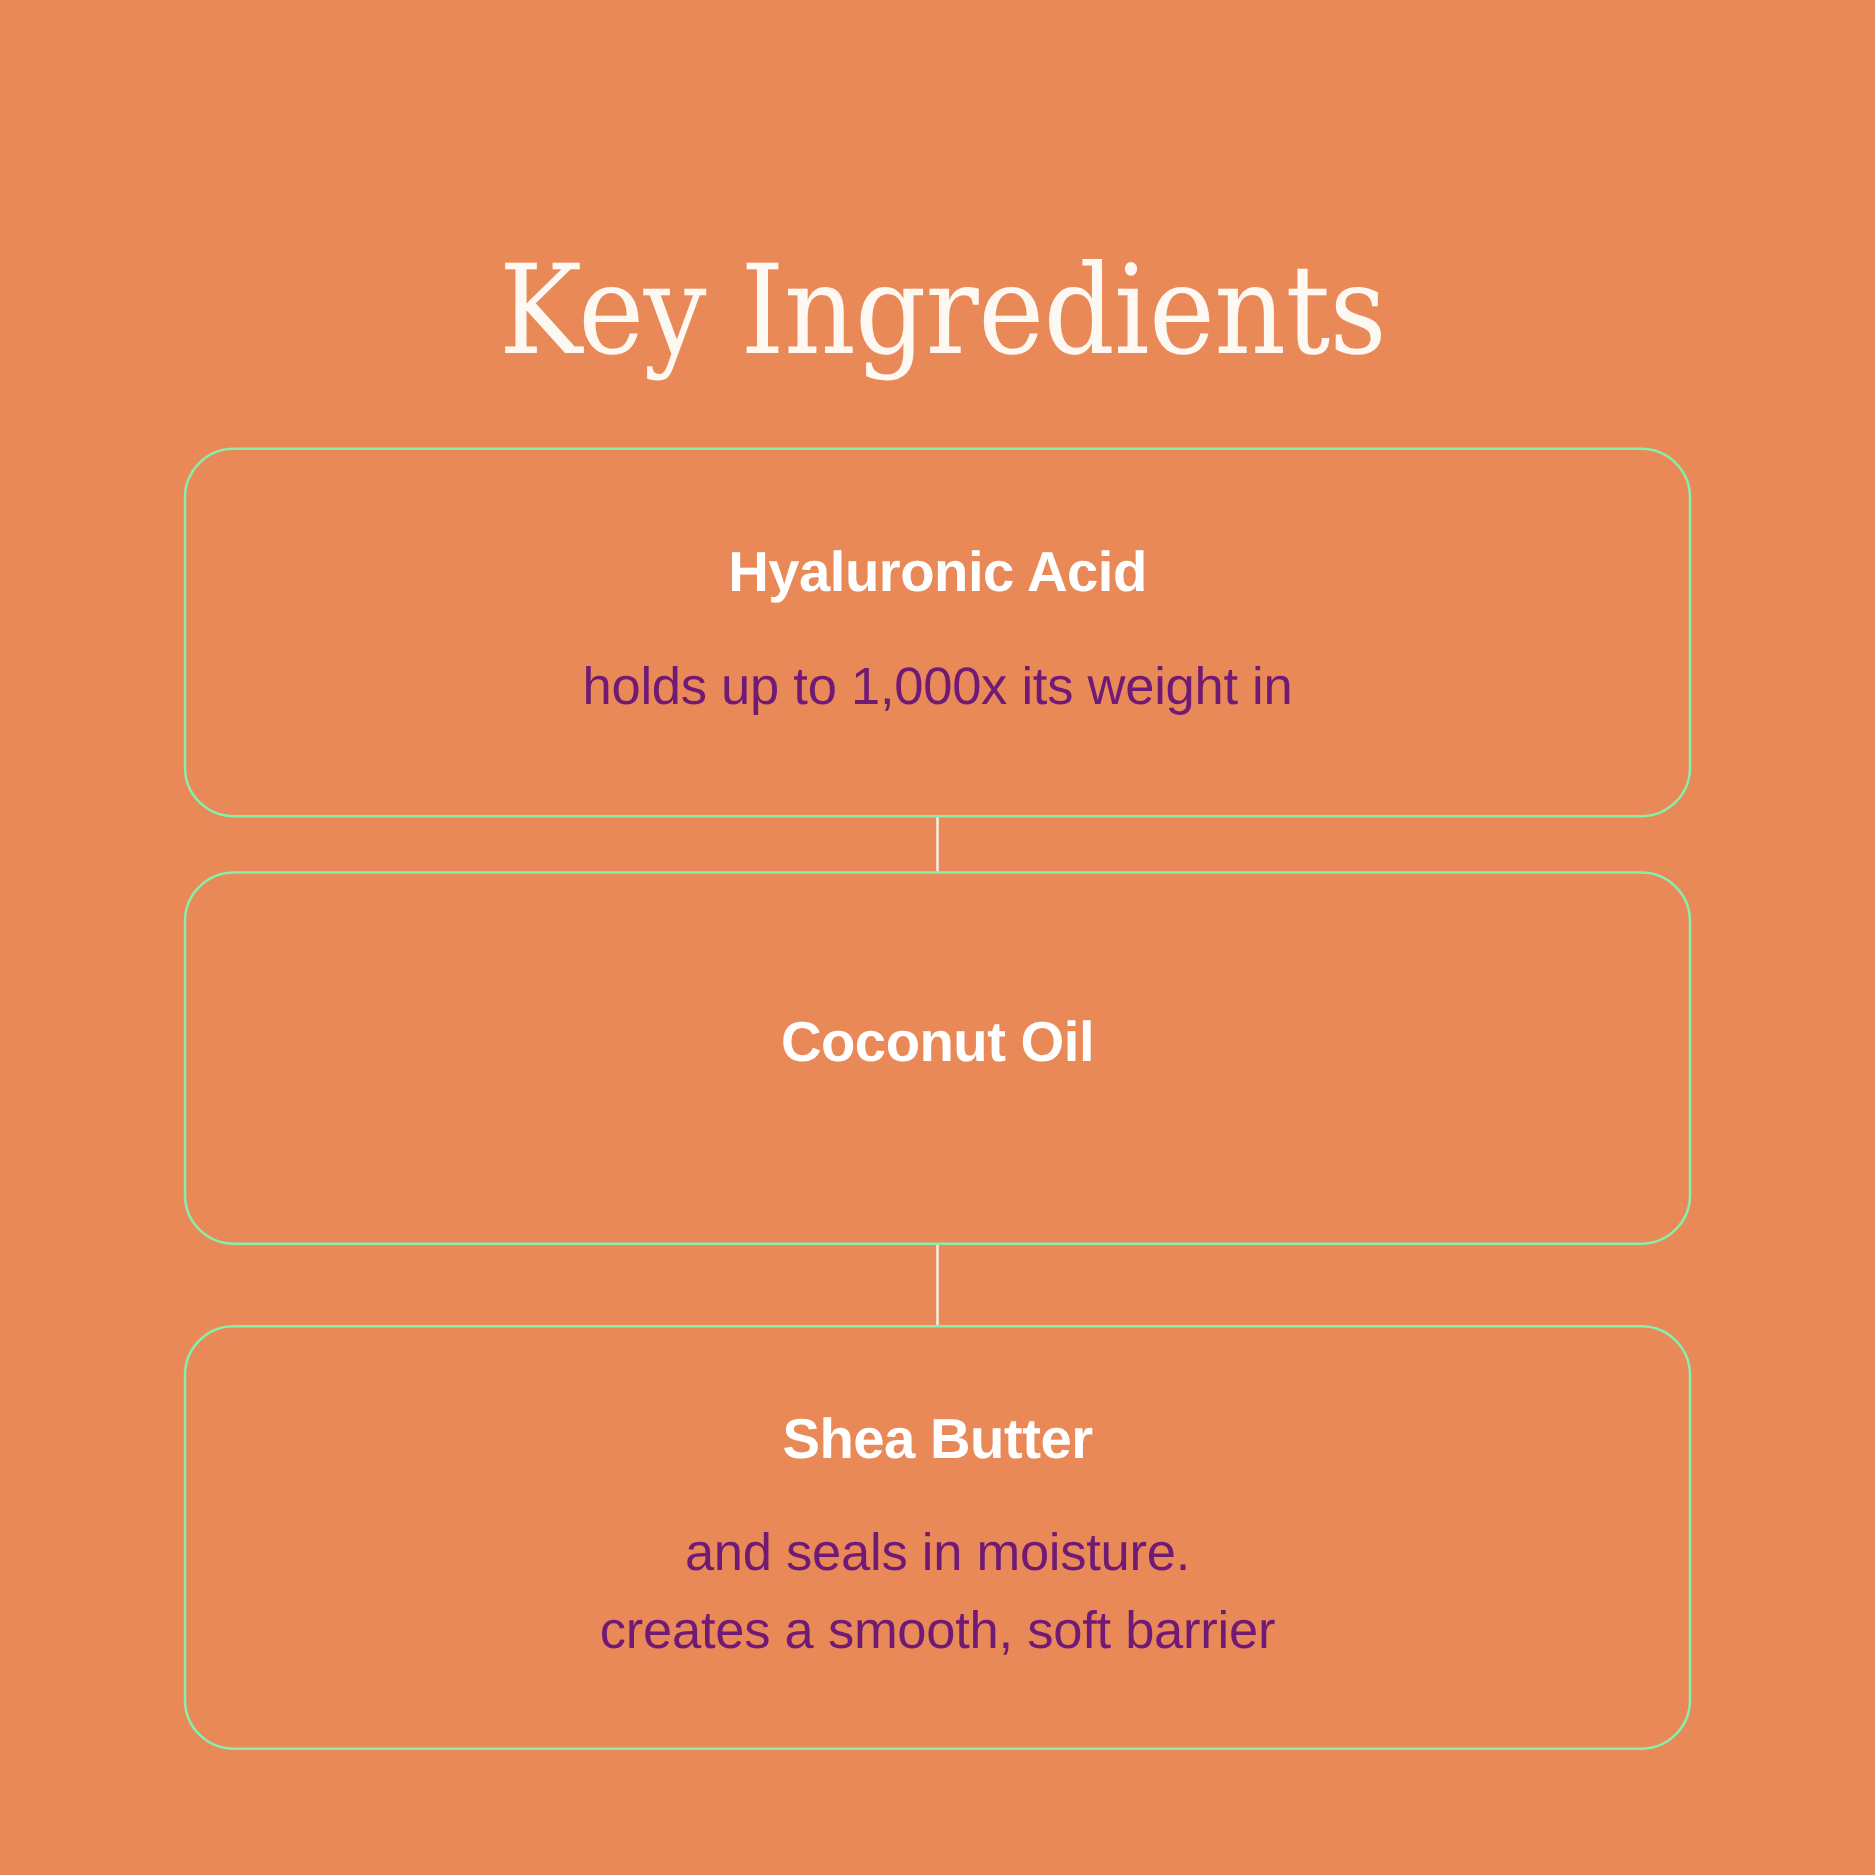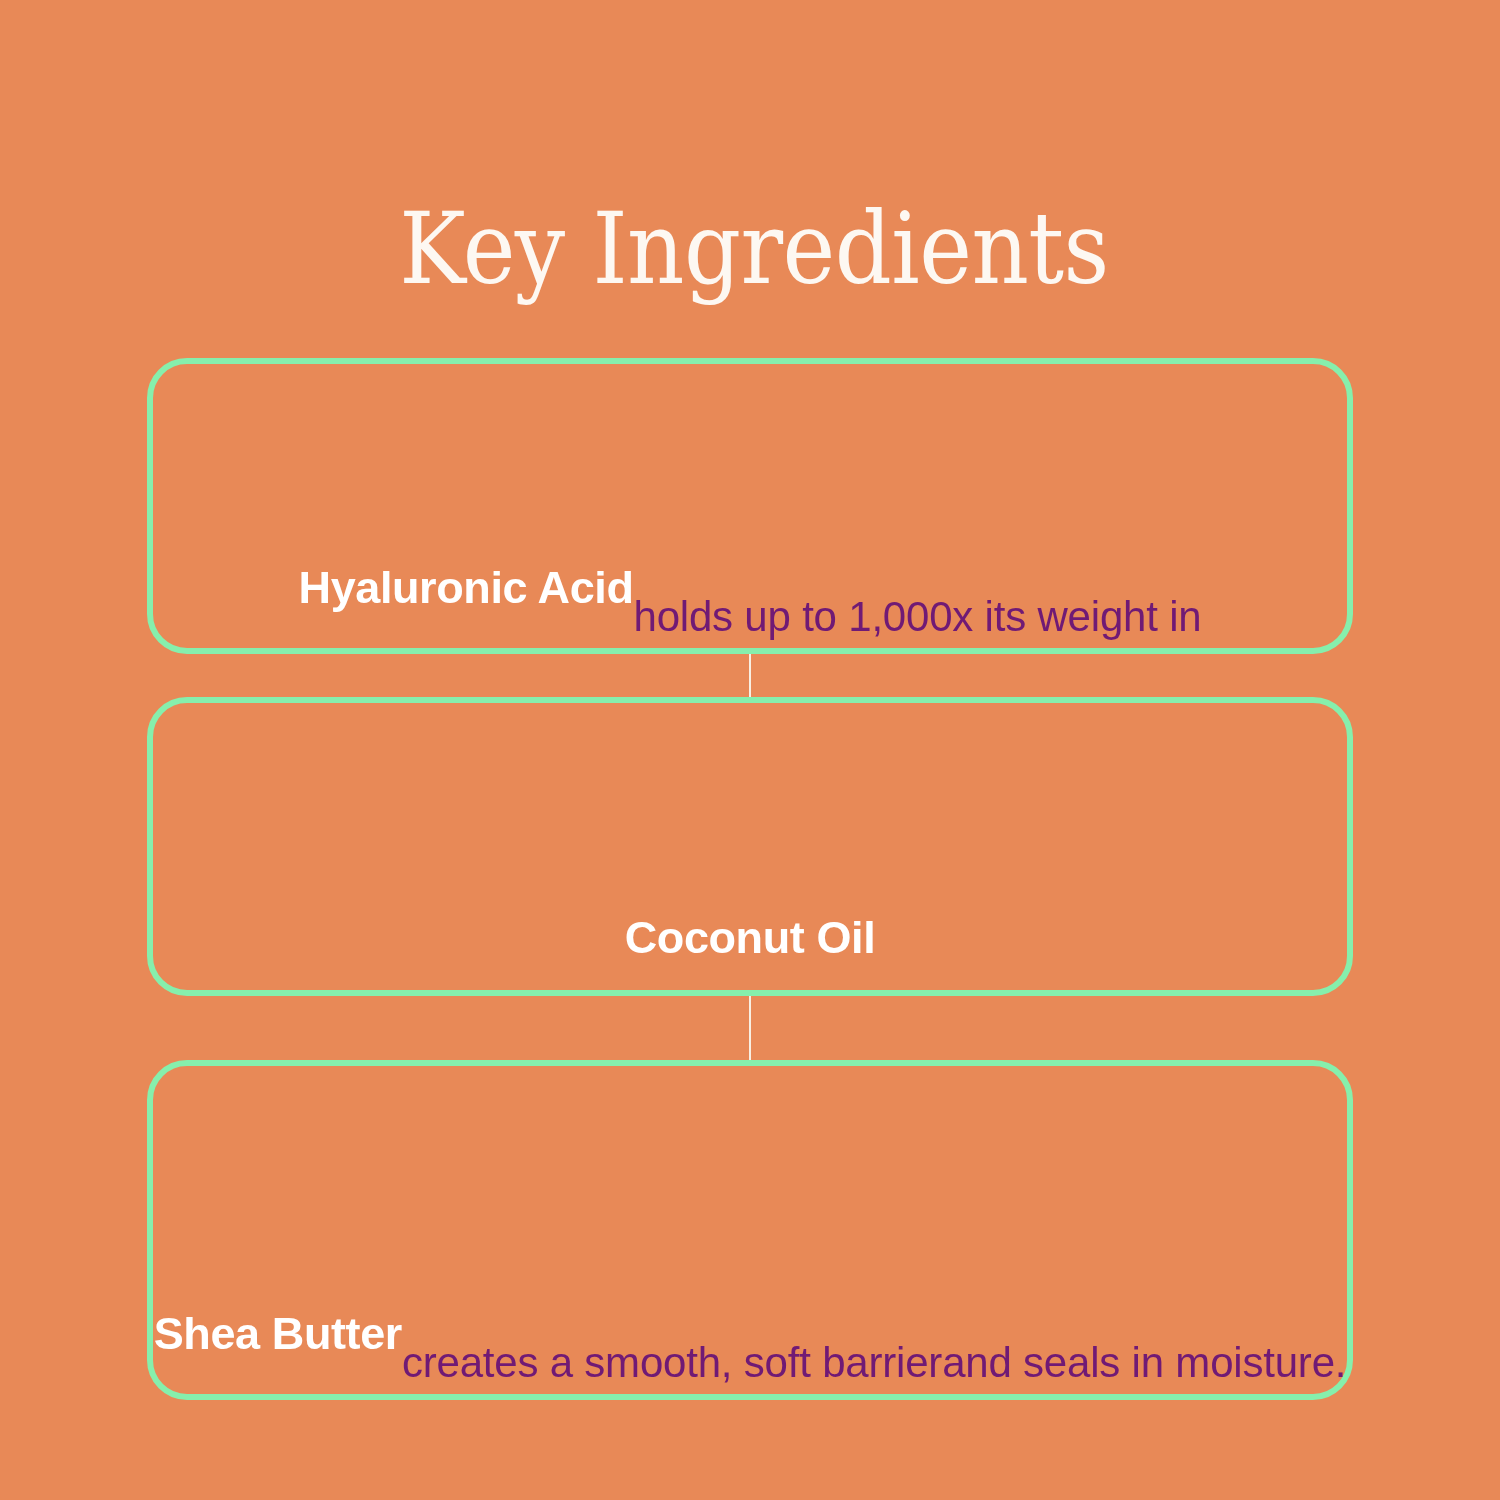--- a/index.html
+++ b/index.html
@@ -44,25 +44,25 @@
     position: absolute;
     left: 147px;
     top: 358px;
     width: 1206px;
   }
 
   .card {
     position: relative;
     box-sizing: border-box;
     width: 1206px;
-    border: 6px solid #86efac;
+    border: 2px solid #86efac;
     border-radius: 40px;
     display: flex;
-    flex-direction: row;
-    align-items: flex-end;
+    flex-direction: column;
+    align-items: center;
     justify-content: center;
     text-align: center;
     color: #ffffff;
   }
 
   .card-1 { height: 296px; }
   .card-2 { height: 299px; }
   .card-3 { height: 340px; }
 
   .card-heading {
@@ -119,21 +119,21 @@
     <div class="spacer-1"></div>
 
     <div class="card card-2">
       <div class="card-heading">Coconut Oil</div>
     </div>
 
     <div class="spacer-2"></div>
 
     <div class="card card-3">
       <div class="card-heading">Shea Butter</div>
+      <div class="card-body">and seals in moisture.</div>
       <div class="card-body">creates a smooth, soft barrier</div>
-      <div class="card-body">and seals in moisture.</div>
     </div>
 
     <div class="connector connector-1"></div>
     <div class="connector connector-2"></div>
 
   </div>
 </div>
 
 </body></html>

